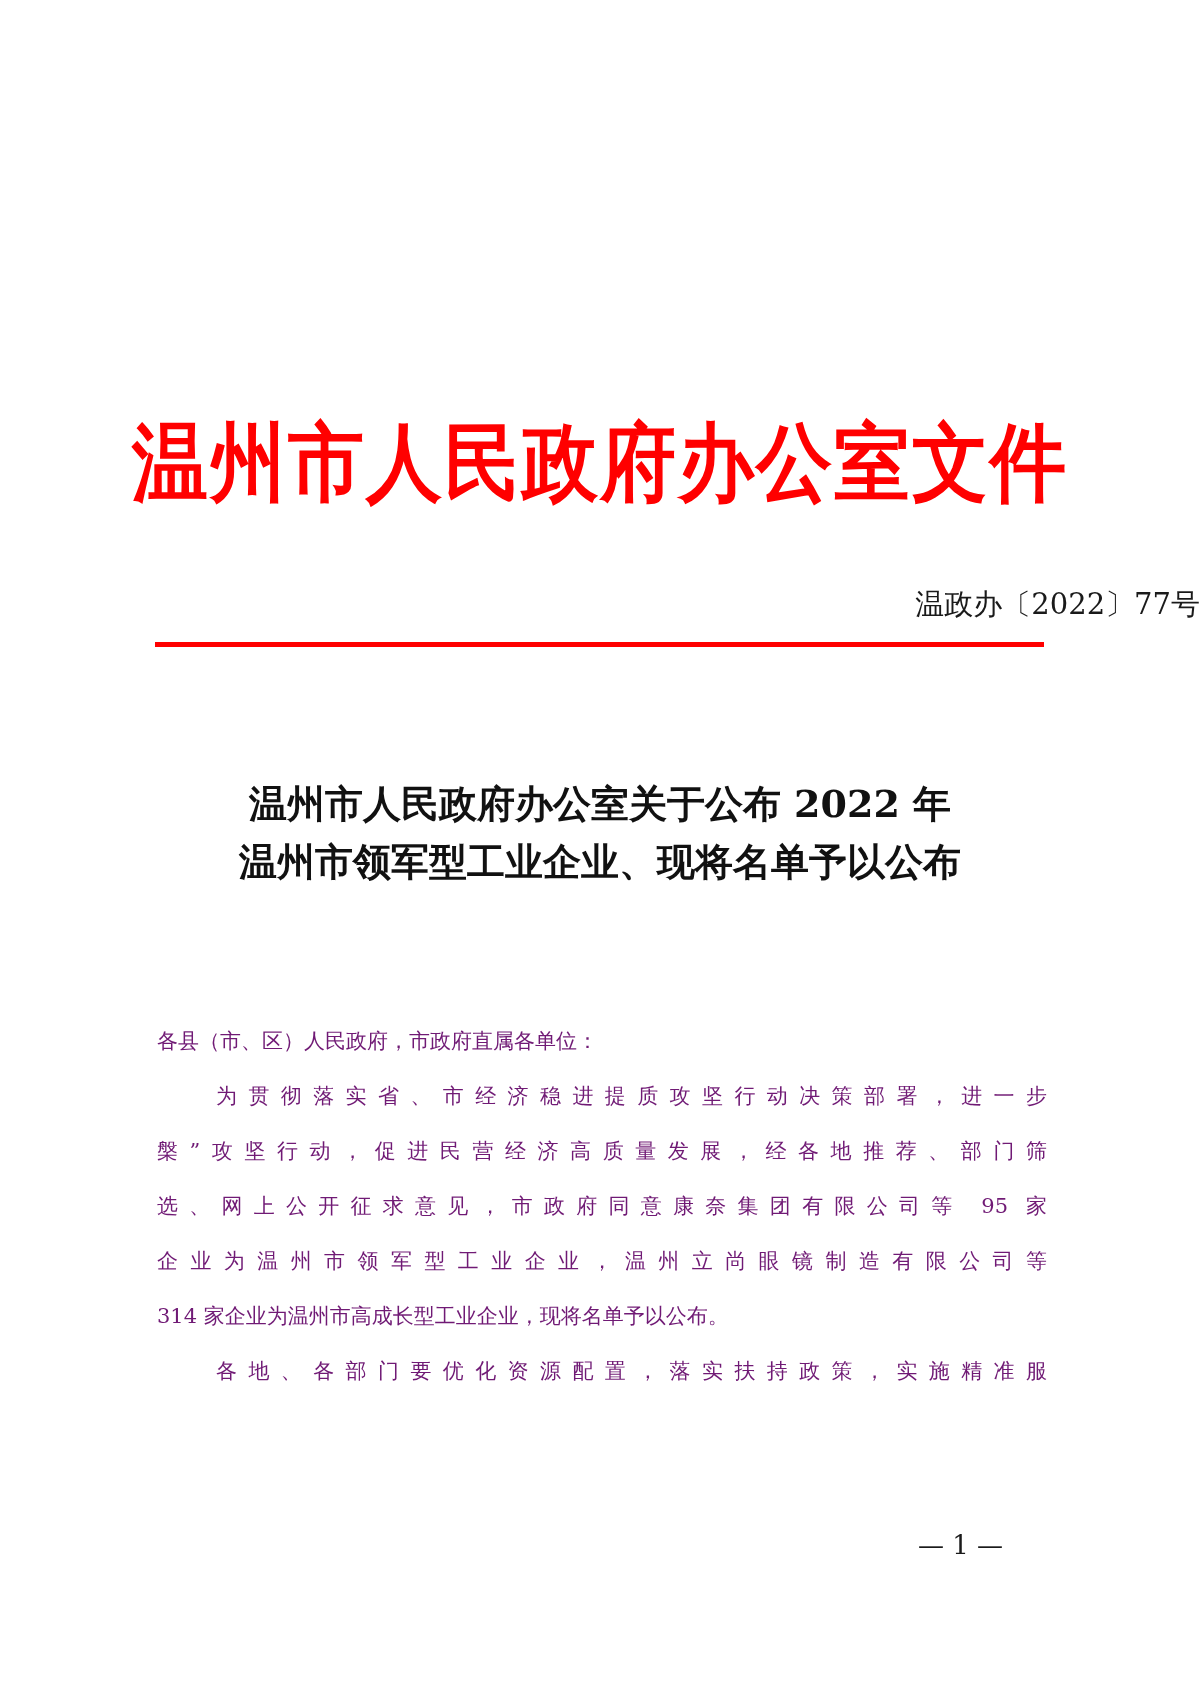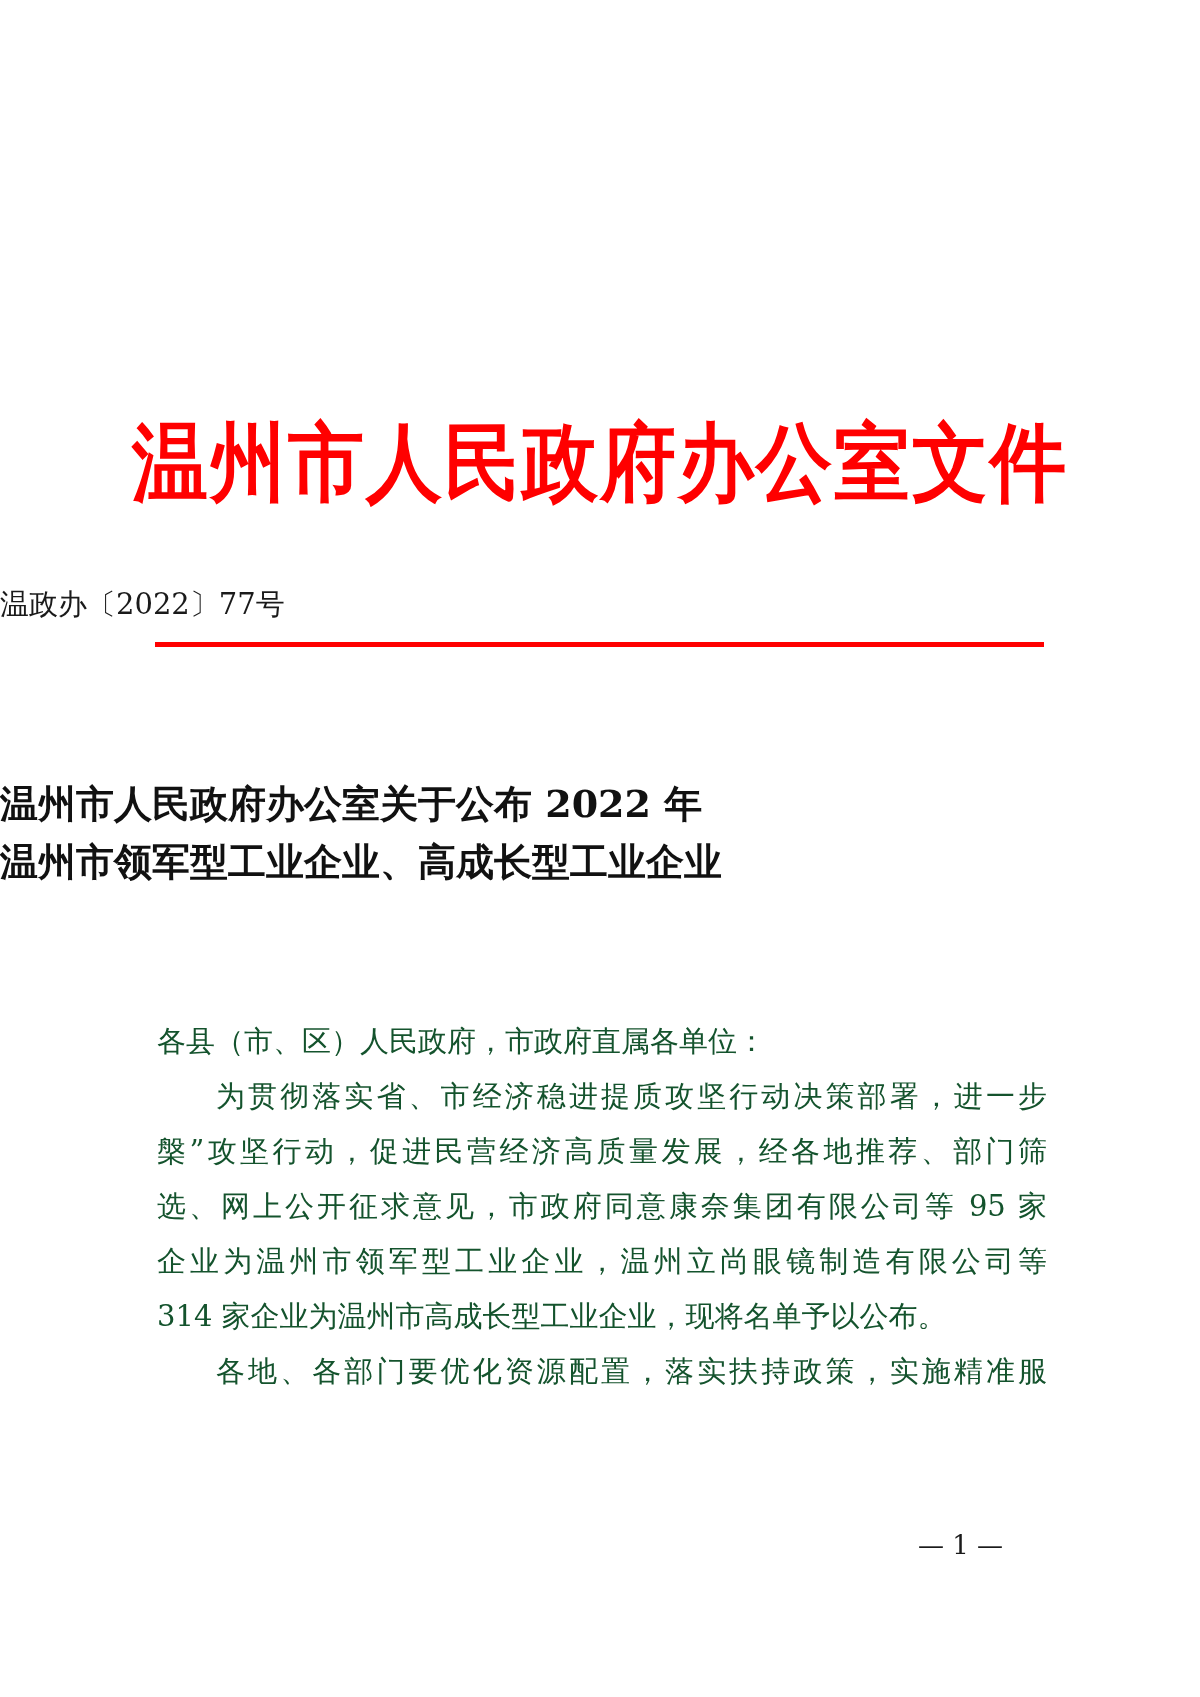--- a/index.html
+++ b/index.html
@@ -34,57 +34,58 @@
       font-size: 76px;
       letter-spacing: 2px;
       line-height: 90px;
       transform: scaleY(1.12);
     }
     .doc-number {
       position: absolute;
       left: 0;
       width: 1200px;
       top: 584px;
-      text-align: left;
+      text-align: right;
       font-family: "DejaVu Serif", "Liberation Serif", serif;
       font-size: 29px;
       line-height: 40px;
       color: #1a1a1a;
     }
     .red-rule {
       position: absolute;
       left: 155px;
       width: 889px;
       top: 642px;
       height: 5px;
       background: #ff0000;
     }
     .title {
       position: absolute;
       left: 0;
       width: 1200px;
       top: 775px;
+      text-align: center;
       font-family: "DejaVu Serif", "Liberation Serif", serif;
       font-weight: bold;
       font-size: 38px;
       color: #111111;
     }
     .title .line {
       display: block;
       height: 58px;
       line-height: 58px;
     }
     .body {
       position: absolute;
       left: 157px;
       width: 890px;
       top: 1014px;
       font-family: "DejaVu Serif", "Liberation Serif", serif;
-      font-size: 29px;
-      color: #14532d;
+      font-size: 21px;
+      color: #701a75;
     }
     .body .line {
       display: block;
       height: 55px;
       line-height: 55px;
       white-space: nowrap;
       text-align: justify;
       text-align-last: justify;
     }
     .body .line.indent {
@@ -109,21 +110,21 @@
 <div class="page">
 
   <div class="masthead">温州市人民政府办公室文件</div>
 
   <div class="doc-number">温政办〔2022〕77号</div>
 
   <div class="red-rule"></div>
 
   <div class="title">
     <span class="line">温州市人民政府办公室关于公布 2022 年</span>
-    <span class="line">温州市领军型工业企业、高成长型工业企业</span>
+    <span class="line">温州市领军型工业企业、现将名单予以公布</span>
   </div>
 
   <div class="body">
     <span class="line last">各县（市、区）人民政府，市政府直属各单位：</span>
     <span class="line indent">为贯彻落实省、市经济稳进提质攻坚行动决策部署，进一步</span>
     <span class="line">槃”攻坚行动，促进民营经济高质量发展，经各地推荐、部门筛</span>
     <span class="line">选、网上公开征求意见，市政府同意康奈集团有限公司等 95 家</span>
     <span class="line">企业为温州市领军型工业企业，温州立尚眼镜制造有限公司等</span>
     <span class="line last">314 家企业为温州市高成长型工业企业，现将名单予以公布。</span>
     <span class="line indent">各地、各部门要优化资源配置，落实扶持政策，实施精准服</span>

